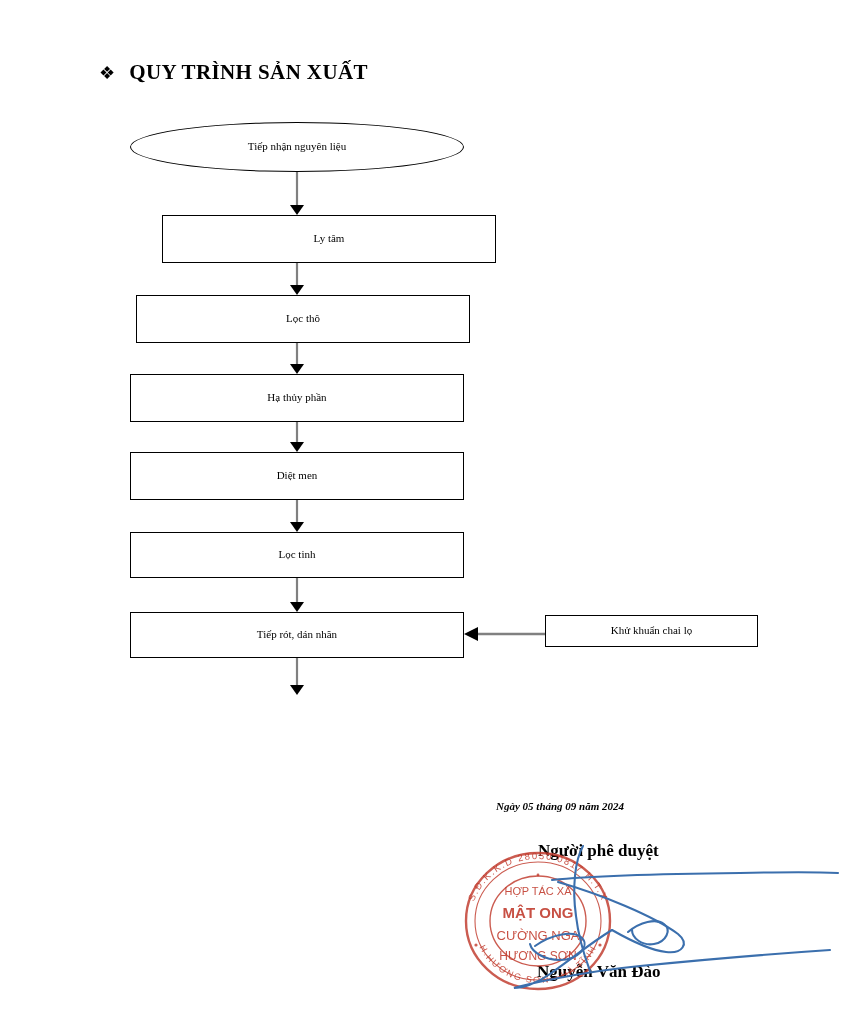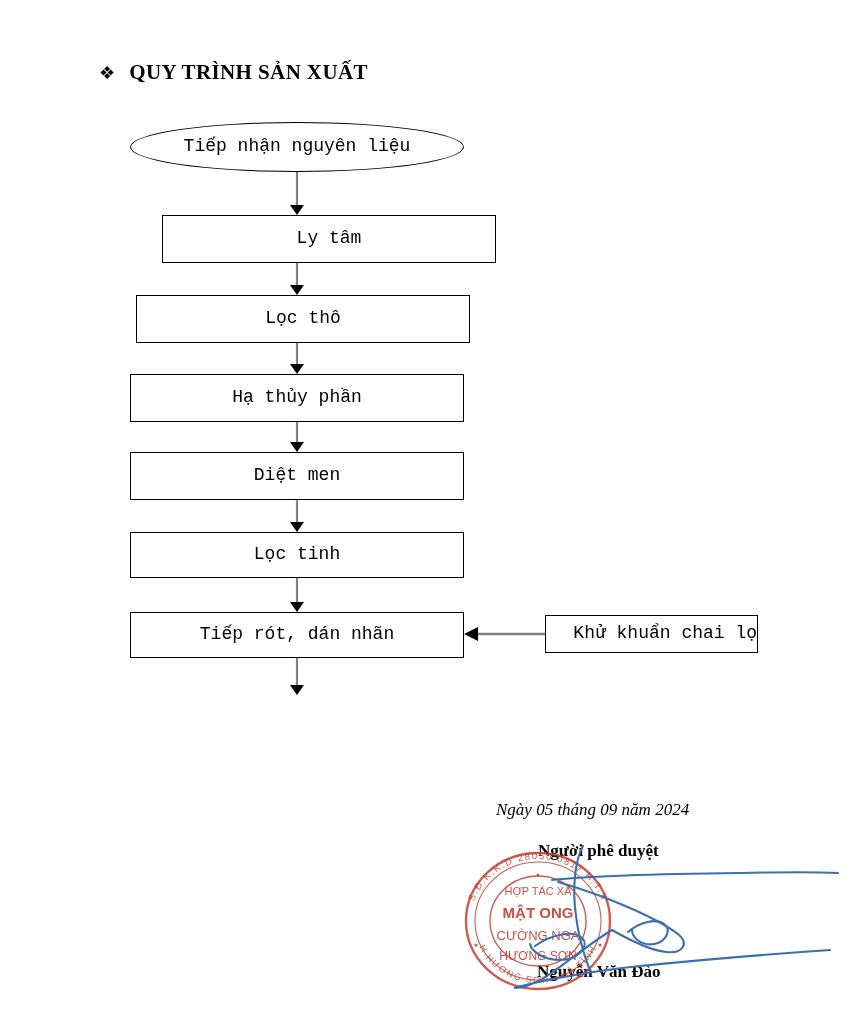--- a/index.html
+++ b/index.html
@@ -44,26 +44,25 @@
     top: 0;
     width: 846px;
     height: 1030px;
   }
   .node {
     position: absolute;
     box-sizing: border-box;
     display: flex;
     align-items: center;
     justify-content: center;
-    font-size: 18px;
+    font-size: 11px;
     line-height: 1.2;
     text-align: center;
     white-space: nowrap;
     color: #000;
-    font-family: Liberation Mono, monospace;
   }
   .node.rect {
     border: 1.4px solid #000;
     background: #ffffff;
   }
   .node.ellipse {
     border: 1.4px solid #000;
     border-radius: 50%;
     background: #ffffff;
   }
@@ -74,23 +73,24 @@
     left: 0; top: 0;
     width: 846px; height: 1030px;
     pointer-events: none;
   }
 
   
   .sign-date {
     position: absolute;
     left: 496px;
     top: 800px;
-    font-size: 17px;
+    font-size: 11px;
     font-style: italic;
     white-space: nowrap;
+    font-weight: bold;
   }
   .sign-role {
     position: absolute;
     left: 538px;
     top: 841px;
     font-size: 17px;
     font-weight: bold;
     white-space: nowrap;
   }
   .sign-name {
@@ -188,21 +188,21 @@
 
   <div class="node rect" style="left:130px; top:532px; width:334px; height:46px;">
     <span>Lọc tinh</span>
   </div>
 
   <div class="node rect" style="left:130px; top:612px; width:334px; height:46px;">
     <span>Tiếp rót, dán nhãn</span>
   </div>
 
 
-  <div class="node rect" style="left:545px; top:615px; width:213px; height:38px;justify-content:flex-end;">
+  <div class="node rect" style="left:545px; top:615px; width:213px; height:32px;">
     <span>Khử khuẩn chai lọ</span>
   </div>
 </div>
 
 <div class="sign-date">Ngày 05 tháng 09 năm 2024</div>
 <div class="sign-role">Người phê duyệt</div>
 <div class="sign-name">Nguyễn Văn Đào</div>
 
 <svg class="stamp-layer" viewBox="0 0 180 150">
   <defs>

